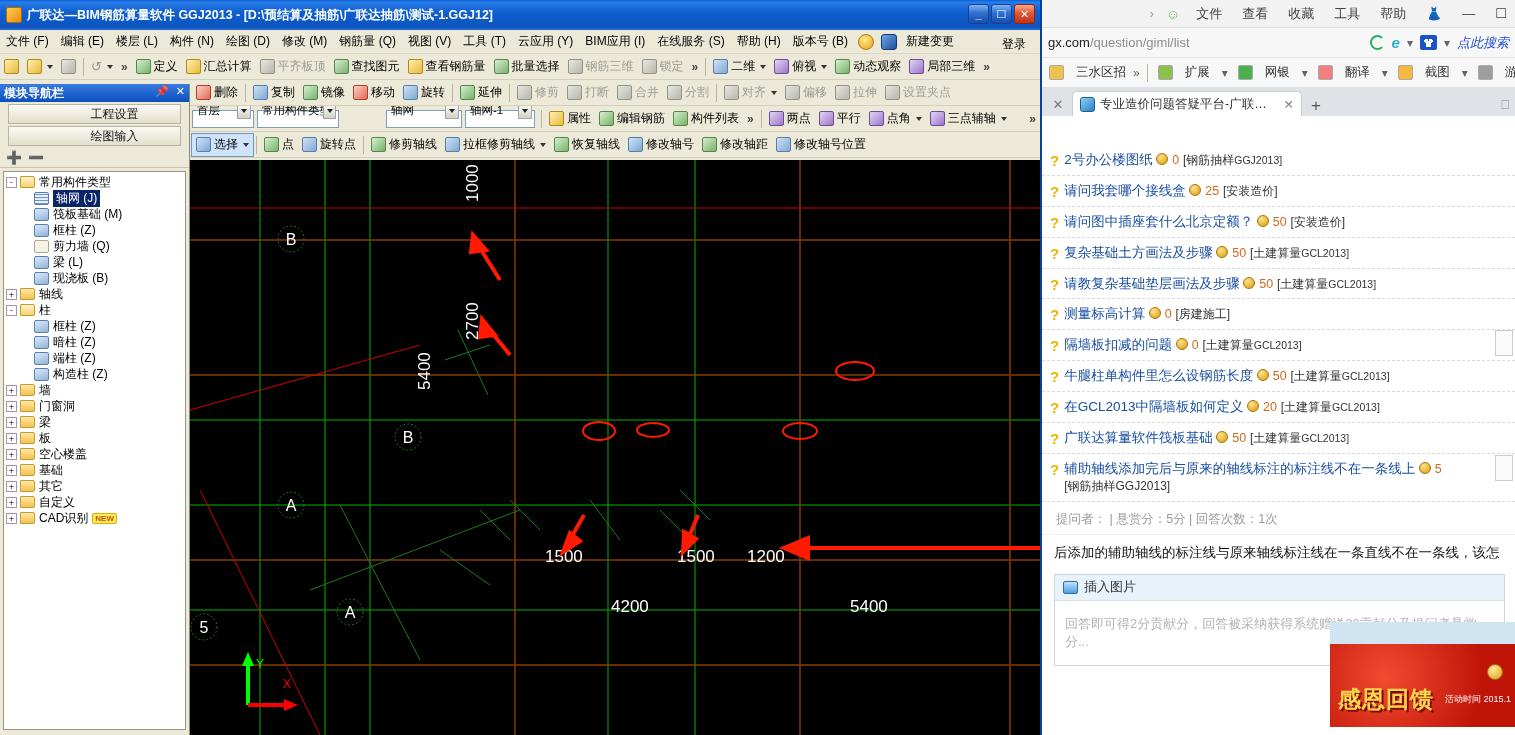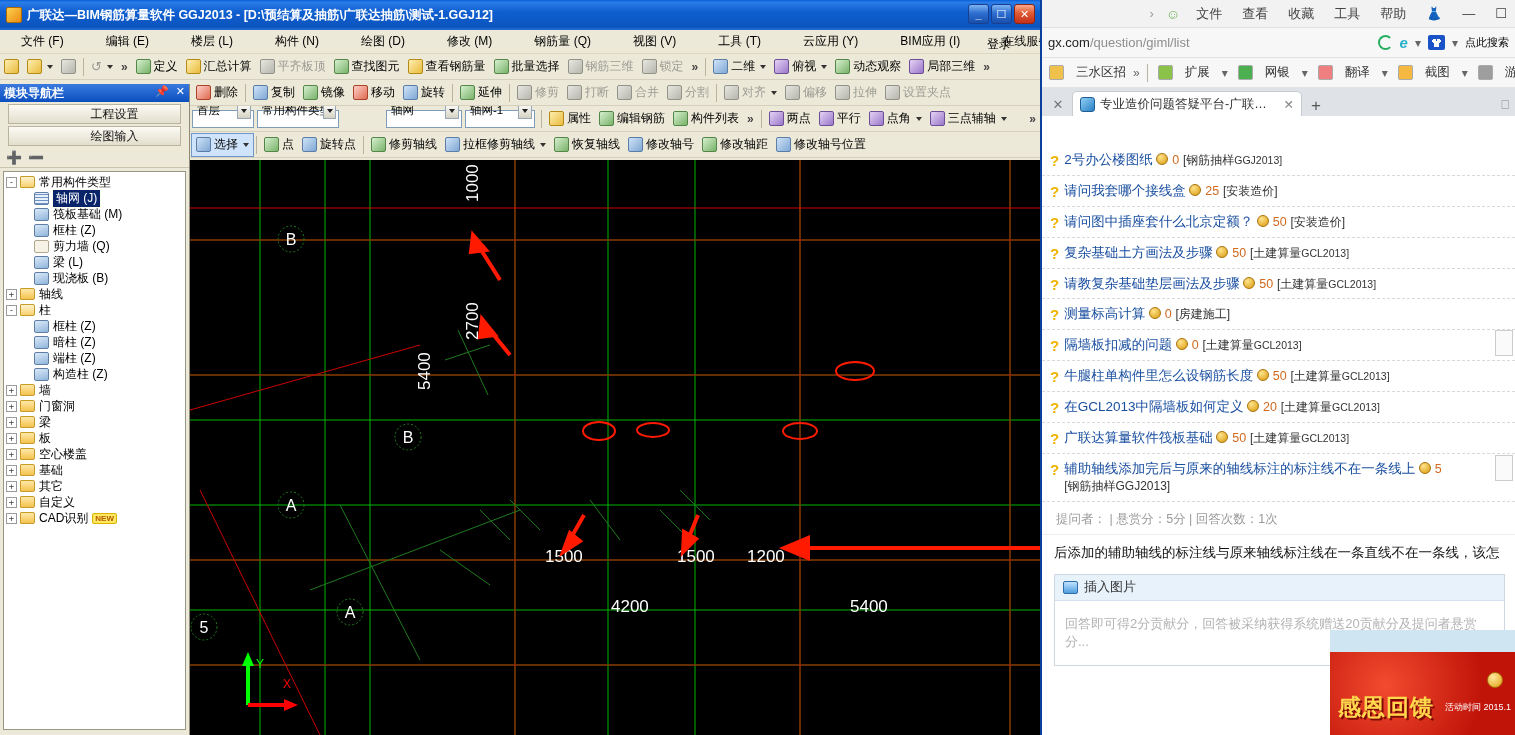--- a/index.html
+++ b/index.html
@@ -31,21 +31,21 @@
     display:flex;align-items:center;justify-content:center;
     font-size:11px;color:#fff;font-weight:bold;
     background:linear-gradient(180deg,#7fb5f4,#2e6fd0 45%,#174fae);
   }
   .win-btn.close { background:linear-gradient(180deg,#fba98c,#e05a32 45%,#c2301a); border-color:#8d2512;}
 
   .menubar {
     height:24px; background:#ece9d8; display:flex; align-items:center;
     font-size:12px; color:#000; border-bottom:1px solid #dcd8c4; position:relative;
   }
-  .menubar .mi { padding:3px 21px; white-space:nowrap; }
+  .menubar .mi { padding:3px 6px; white-space:nowrap; }
   .menu-icon-smiley{ width:16px;height:16px;border-radius:50%;
     background:radial-gradient(circle at 40% 35%,#ffe98a,#e5a11b);
     border:1px solid #b8790b; margin:0 4px; flex:none;}
   .menu-icon-blue{ width:16px;height:16px;border-radius:3px;
     background:linear-gradient(135deg,#6fa8e8,#1d4f9c); border:1px solid #123a73; margin:0 3px; flex:none;}
   .login-btn{ position:absolute; right:8px; top:3px; font-size:12px; padding:2px 6px; }
 
   .toolrow {
     background:#ece9d8; display:flex; align-items:center; height:26px;
     border-bottom:1px solid #d5d0bd; font-size:12px; white-space:nowrap; overflow:hidden;
@@ -134,21 +134,21 @@
   .ic-circ{ width:15px;height:15px;border-radius:50%;flex:none;}
   .ic-refresh{ border:2px solid #27ae60; border-right-color:transparent; }
   .ic-e{ color:#27b0c9; font-weight:bold; font-size:15px; font-style:italic;}
   .dd{ color:#666; font-size:12px;}
   .paw{ width:17px;height:15px;background:#1a53c8;border-radius:2px;flex:none;
      position:relative;}
   .paw::after{content:"";position:absolute;left:3px;top:3px;width:11px;height:9px;
      background:radial-gradient(circle at 30% 30%,#fff 0 2px,transparent 2px),
                 radial-gradient(circle at 70% 30%,#fff 0 2px,transparent 2px),
                 radial-gradient(circle at 50% 70%,#fff 0 3px,transparent 3px);}
-  .searchtxt{ color:#000000; font-size:11px;}
+  .searchtxt{ color:#1d4ed8; font-size:13px;font-style:italic;}
   .br-bm{ height:30px; background:#f7f7f7; display:flex; align-items:center; gap:4px;
      font-size:12.5px; padding:0 4px; border-bottom:1px solid #e3e3e3; overflow:hidden; white-space:nowrap;}
   .bm{ display:flex;align-items:center;gap:12px;padding:2px 3px;color:#333;}
   .bmico{ width:15px;height:15px;border-radius:2px;flex:none;border:1px solid #aaa;}
   .br-tabs{ height:28px; background:#dfe3e8; display:flex; align-items:flex-end; gap:2px; padding-left:4px;
      position:relative; }
   .tabx{ width:24px;height:24px;display:flex;align-items:center;justify-content:center;color:#777;font-size:13px;}
   .tab{ height:25px; background:#fff; border-radius:5px 5px 0 0; display:flex; align-items:center;
      gap:5px; padding:0 7px; font-size:12.5px; color:#333; max-width:230px; border:1px solid #c7ccd1; border-bottom:none;}
   .tab .tabicon{ width:15px;height:15px;border-radius:3px;flex:none;
@@ -166,21 +166,21 @@
   .qcat{ color:#333; font-size:12px;}
   .qcat .sm{ font-size:10.5px;}
   .meta{ color:#9a9a9a; font-size:12.5px; padding:9px 10px 6px 14px; border-bottom:1px solid #eee;}
   .qbody{ font-size:13.5px; color:#111; padding:9px 10px 4px 12px; white-space:nowrap; overflow:hidden;}
   .ansbox{ margin:8px 10px 0 12px; border:1px solid #cfd8e2; background:#fff;}
   .ansbar{ background:#e8f2fb; height:26px; display:flex; align-items:center; gap:6px; padding:0 8px;
      font-size:13px; color:#333; border-bottom:1px solid #d3e0ee;}
   .picicon{ width:15px;height:13px;background:linear-gradient(180deg,#bfe3ff,#4f9ede);
      border:1px solid #2d6ea8; border-radius:2px; flex:none;}
   .anstext{ color:#b3b3b3; font-size:13px; padding:14px 10px; }
-  .promo{ position:absolute; right:0; bottom:0; width:185px; height:105px; overflow:hidden;
+  .promo{ position:absolute; right:0; bottom:8px; width:185px; height:105px; overflow:hidden;
      background:#cfe6f2;margin-top:21px; }
   .promo .red{ position:absolute; left:0; top:22px; width:185px; height:83px;
      background:radial-gradient(circle at 30% 40%,#f24b2f,#c01409 70%); }
   .promo .bigtxt{ position:absolute; left:8px; top:62px; color:#ffd84d; font-size:23px; font-weight:bold;
      letter-spacing:1px; text-shadow:2px 2px 0 #7d0b05; white-space:nowrap;}
   .promo .small{ position:absolute; right:4px; top:72px; color:#fff; font-size:9px; line-height:1.2; text-align:left;}
   .promo .coinbig{ position:absolute; right:12px; top:42px; width:16px;height:16px;border-radius:50%;
      background:radial-gradient(circle at 35% 30%,#ffe9a0,#e0a00d); border:1px solid #a8720a;}
   .side-chip{ position:absolute; right:2px; width:18px; height:26px; border:1px solid #ccc; background:#fafafa;}
 </style>

